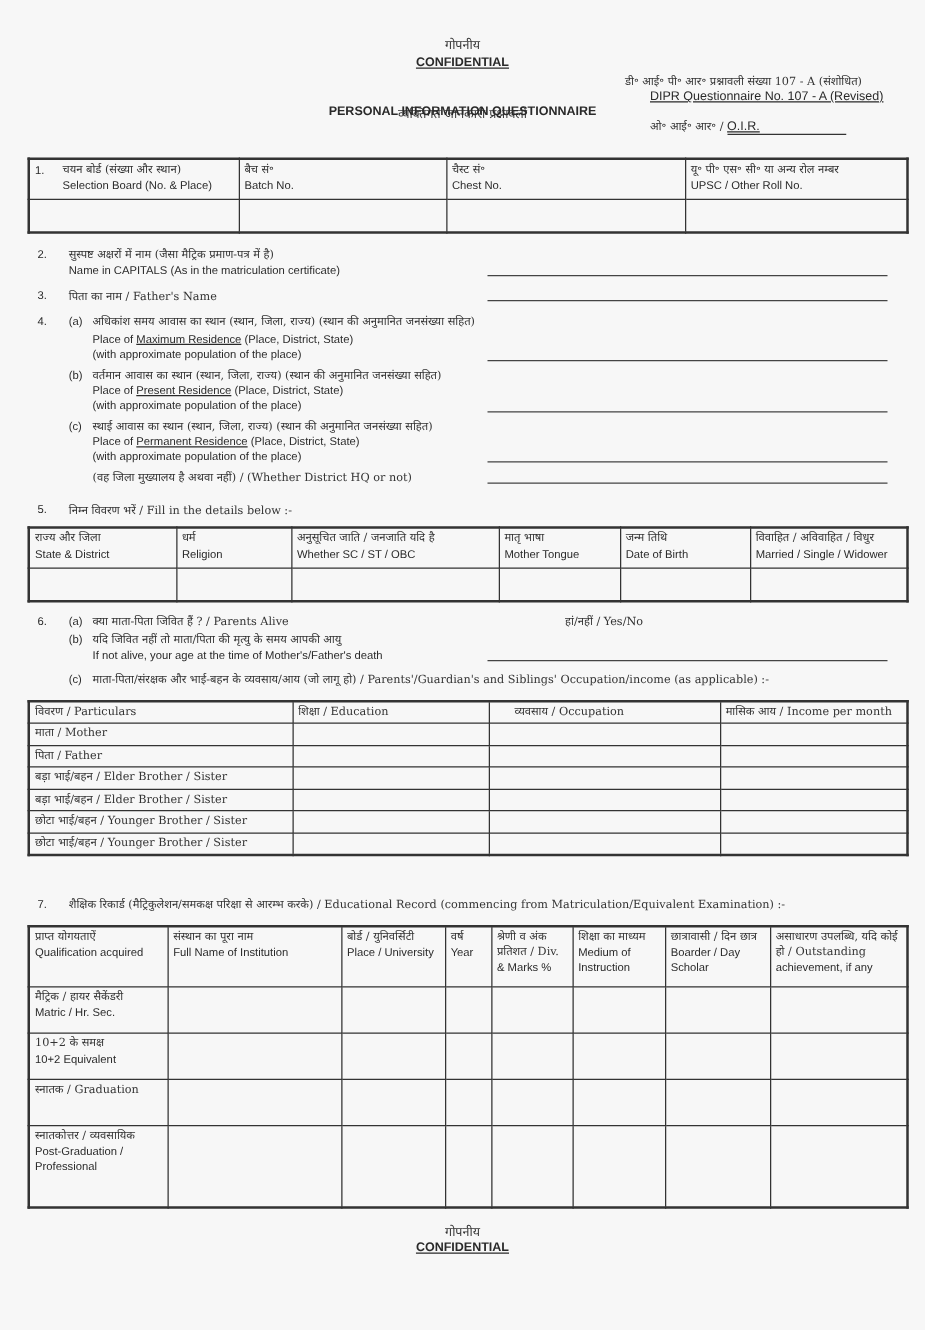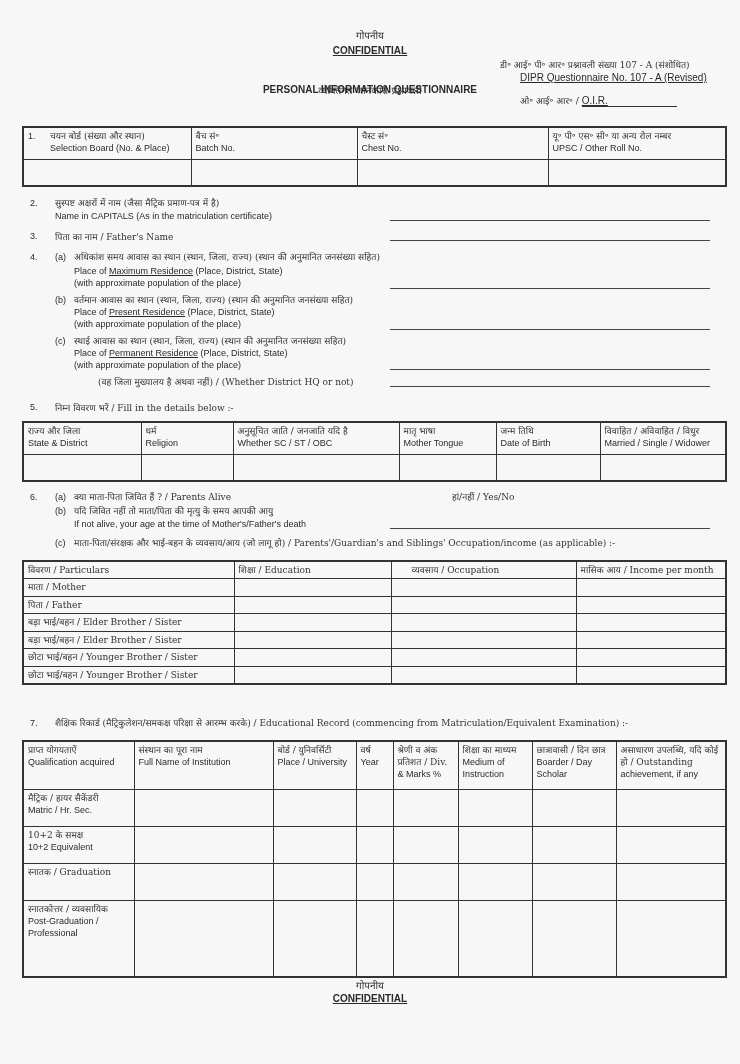--- a/index.html
+++ b/index.html
@@ -89,21 +89,21 @@
 <div class="abs en" style="left:74px;top:307px;"><span>Place of </span><span class="u">Present Residence</span><span> (Place, District, State)</span></div>
 <div class="abs en" style="left:74px;top:319px;">(with approximate population of the place)</div>
 <div class="line" style="left:390px;top:329px;width:320px;"></div>
 
 <div class="abs en" style="left:55px;top:336px;">(c)</div>
 <div class="abs hi" style="left:74px;top:334px;">स्थाई आवास का स्थान (स्थान, जिला, राज्य) (स्थान की अनुमानित जनसंख्या सहित)</div>
 <div class="abs en" style="left:74px;top:348px;"><span>Place of </span><span class="u">Permanent Residence</span><span> (Place, District, State)</span></div>
 <div class="abs en" style="left:74px;top:360px;">(with approximate population of the place)</div>
 <div class="line" style="left:390px;top:369px;width:320px;"></div>
 
-<div class="abs hi" style="left:74px;top:375px;margin-left:24px;">(वह जिला मुख्यालय है अथवा नहीं) / (Whether District HQ or not)</div>
+<div class="abs hi" style="left:74px;top:375px;">(वह जिला मुख्यालय है अथवा नहीं) / (Whether District HQ or not)</div>
 <div class="line" style="left:390px;top:386px;width:320px;"></div>
 
 <div class="abs en" style="left:30px;top:402px;">5.</div>
 <div class="abs hi" style="left:55px;top:401px;">निम्न विवरण भरें  /  Fill in the details below :-</div>
 
 <table class="grid" style="left:22px;top:421px;width:705px;">
   <tbody>
       <tr style="height:32px;">
     <td style="width:118px;">
           <span class="hi">राज्य और जिला</span>
@@ -291,21 +291,21 @@
           <span class="hi">स्नातक / Graduation</span>
         </td>
     <td></td>
     <td></td>
     <td></td>
     <td></td>
     <td></td>
     <td></td>
     <td></td>
   </tr>
-  <tr style="height:77px;">
+  <tr style="height:66px;">
     <td>
           <span class="hi">स्नातकोत्तर / व्यवसायिक</span>
           <span class="en">Post-Graduation / Professional</span>
         </td>
     <td></td>
     <td></td>
     <td></td>
     <td></td>
     <td></td>
     <td></td>

